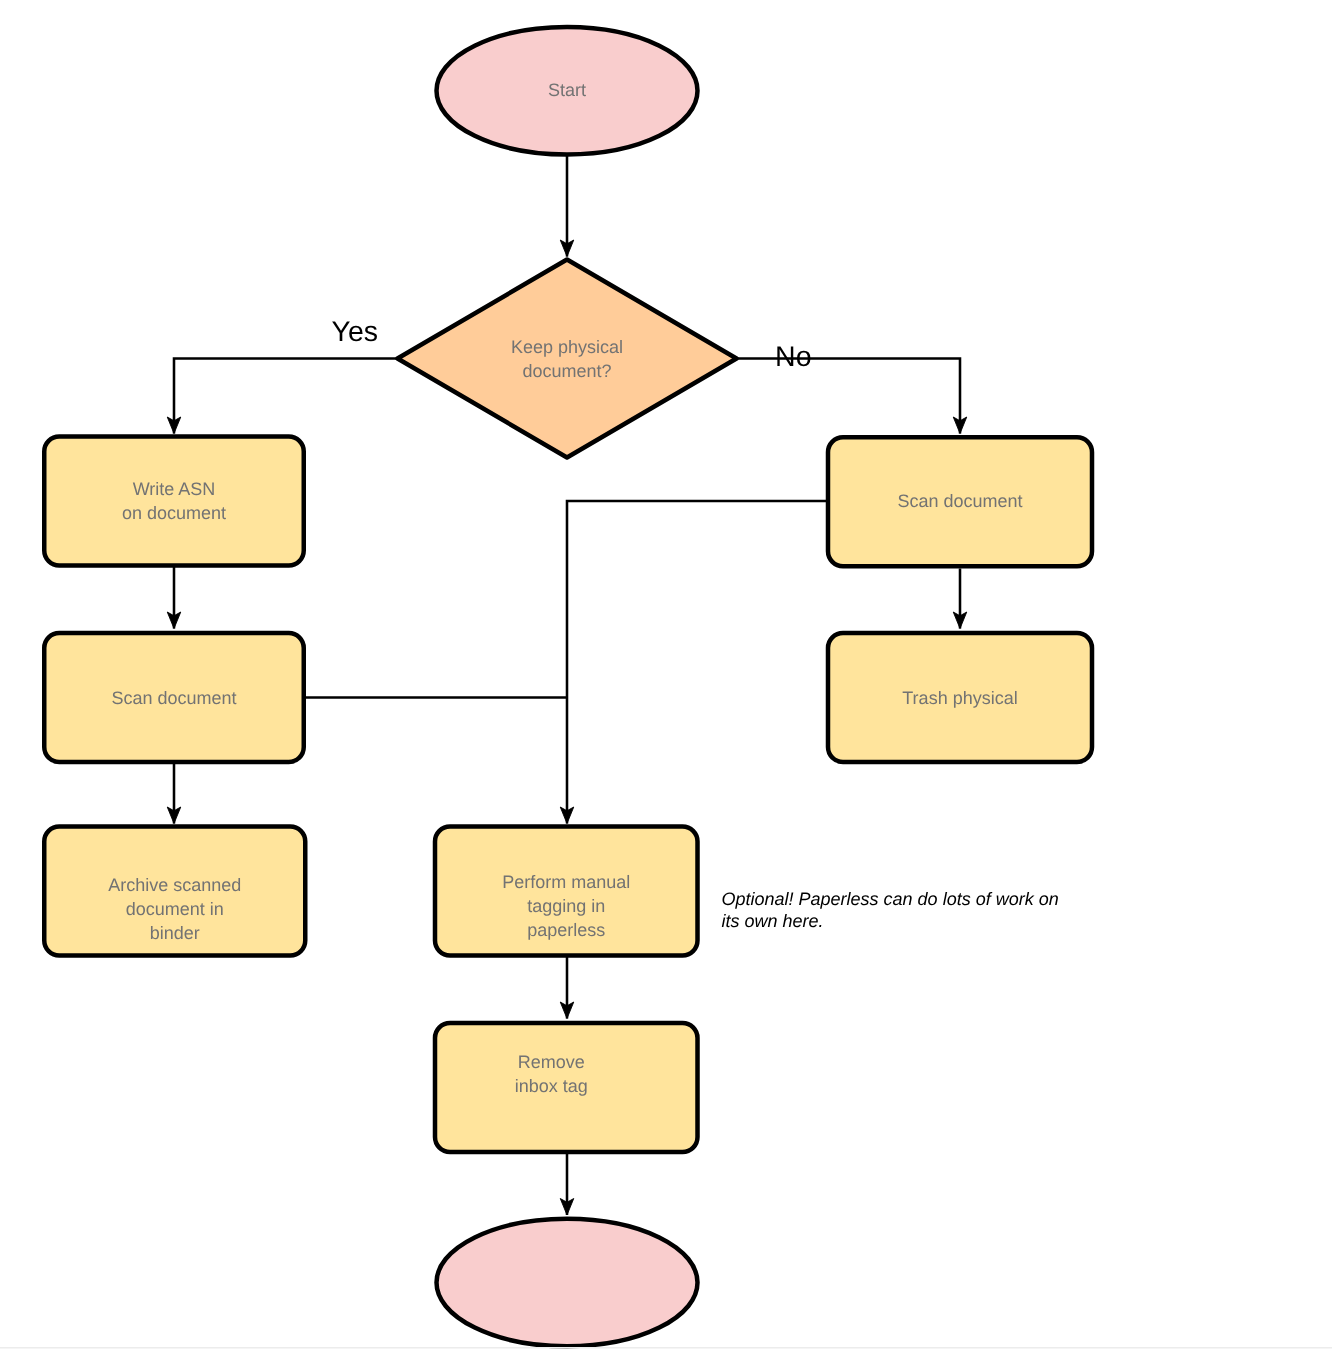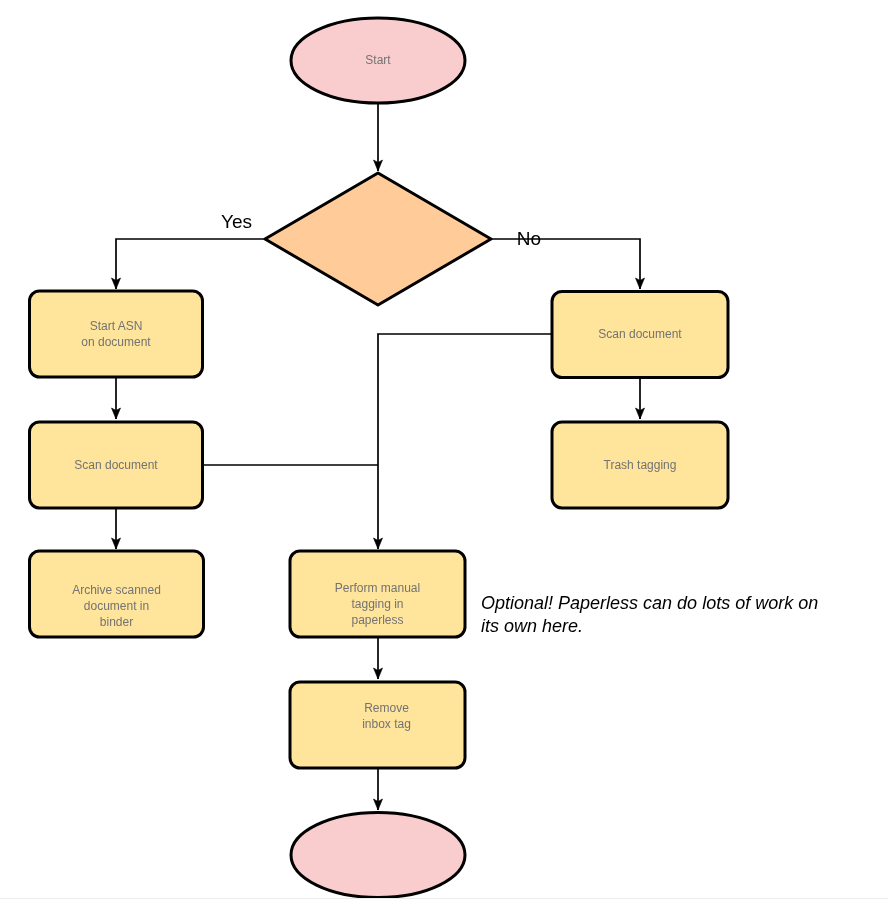--- a/index.html
+++ b/index.html
@@ -27,21 +27,21 @@
     pointer-events: none;
   }
   .edge-label {
     position: absolute;
     font-size: 19px;
     color: #000000;
     text-align: right;
   }
   .note {
     position: absolute;
-    font-size: 18px;
+    font-size: 12px;
     line-height: 1.25;
     font-style: italic;
     color: #000000;
     white-space: pre-line;
     text-align: left;
   }
   .bottom-divider {
     position: absolute;
     left: 0; top: 898px;
     width: 888px; height: 1px;
@@ -77,32 +77,34 @@
     <rect class="shape" x="29.5" y="422" width="173" height="86" rx="10" ry="10" fill="#FFE49C"></rect>
     <rect class="shape" x="29.5" y="551" width="174" height="86" rx="10" ry="10" fill="#FFE49C"></rect>
     <rect class="shape" x="552" y="291.5" width="176" height="86" rx="10" ry="10" fill="#FFE49C"></rect>
     <rect class="shape" x="552" y="422" width="176" height="86" rx="10" ry="10" fill="#FFE49C"></rect>
     <rect class="shape" x="290" y="551" width="175" height="86" rx="10" ry="10" fill="#FFE49C"></rect>
     <rect class="shape" x="290" y="682" width="175" height="86" rx="10" ry="10" fill="#FFE49C"></rect>
     <ellipse class="shape" cx="378" cy="855" rx="87" ry="42.5" fill="#F9CDCD"></ellipse>
   </svg>
 
   <div class="label" style="left:291px; top:18px;  width:174px; height:85px;">Start</div>
-  <div class="label" style="left:29px;  top:291px; width:174px; height:86px;">Start ASN
+  <div class="label" style="left:278px; top:199px; width:200px; height:80px;">Keep physical
+document?</div>
+  <div class="label" style="left:29px;  top:291px; width:174px; height:86px;">Write ASN
 on document</div>
   <div class="label" style="left:29px;  top:422px; width:174px; height:86px;">Scan document</div>
   <div class="label" style="left:29px;  top:563px; width:175px; height:86px;">Archive scanned
 document in
 binder</div>
   <div class="label" style="left:552px; top:291px; width:176px; height:87px;">Scan document</div>
-  <div class="label" style="left:552px; top:422px; width:176px; height:86px;">Trash tagging</div>
+  <div class="label" style="left:552px; top:422px; width:176px; height:86px;">Trash physical</div>
   <div class="label" style="left:290px; top:551px; width:175px; height:106px;">Perform manual
 tagging in
 paperless</div>
-  <div class="label" style="left:299px; top:682px; width:175px; height:68px;">Remove
+  <div class="label" style="left:280px; top:682px; width:175px; height:68px;">Remove
 inbox tag</div>
 
   <div class="edge-label" style="left:200px; top:211px; width:52px;">Yes</div>
   <div class="edge-label" style="left:497px; top:228px; width:44px;">No</div>
 
   <div class="note" style="left:481px; top:592px; width:404px;">Optional! Paperless can do lots of work on
 its own here.</div>
 
   <div class="bottom-divider"></div>
 </div>

